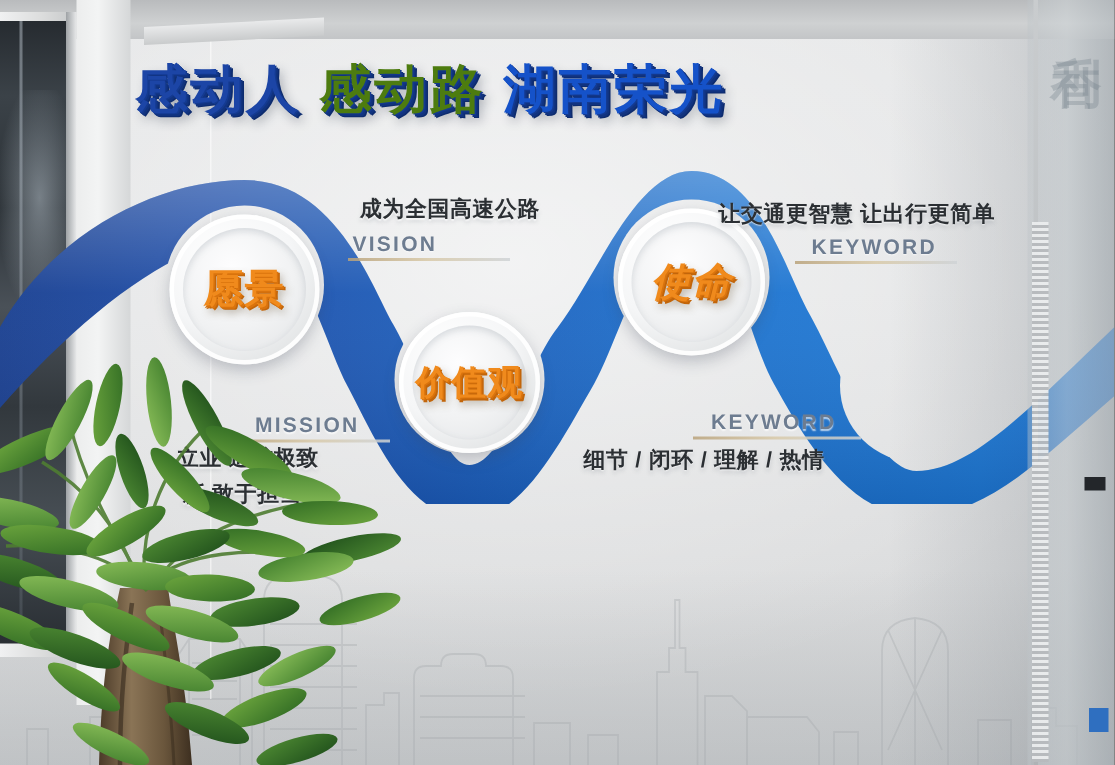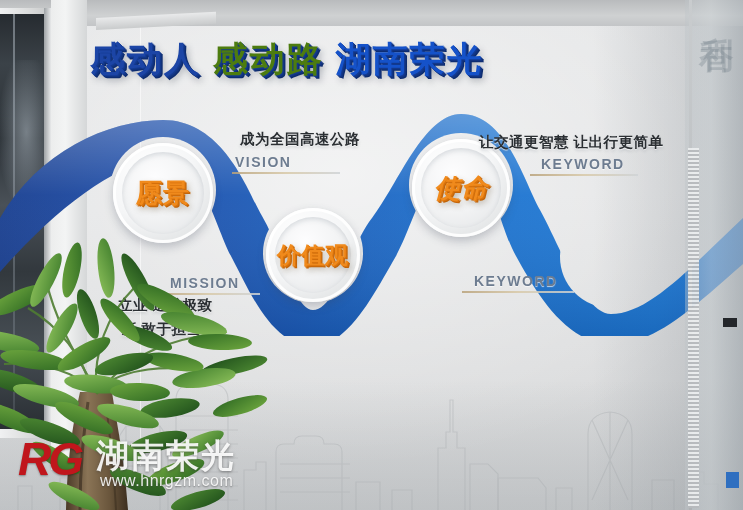--- a/index.html
+++ b/index.html
@@ -318,20 +318,21 @@
   <div class="en-label" style="left:541px;top:156px;">KEYWORD</div>
   <div class="en-rule" style="left:530px;top:174px;width:108px;"></div>
 
   <div class="en-label" style="left:170px;top:275px;">MISSION</div>
   <div class="en-rule" style="left:158px;top:293px;width:102px;"></div>
   <div class="cn-line" style="left:118px;top:296px;">立业  追求极致</div>
   <div class="cn-line" style="left:122px;top:320px;">新  敢于担当</div>
 
   <div class="en-label" style="left:474px;top:273px;">KEYWORD</div>
   <div class="en-rule" style="left:462px;top:291px;width:112px;"></div>
+  <div class="cn-line" style="left:389px;top:297px;">细节 / 闭环 / 理解 / 热情</div>
 
   <div class="glass"></div>
   <div class="glass-mullion"></div>
   <div class="glass-blind"></div>
   <div class="glass-ghost">利香</div>
   <div class="glass-tag"></div>
   <div class="glass-tag2"></div>
 
   <svg class="plant" viewBox="0 0 290 314">
     <defs>
@@ -404,19 +405,14 @@
       <ellipse cx="188" cy="276" rx="30" ry="9" fill="url(#lf1)" transform="rotate(-20 188 276)"></ellipse>
       <ellipse cx="150" cy="286" rx="30" ry="9" fill="url(#lf3)" transform="rotate(22 150 286)"></ellipse>
       <ellipse cx="210" cy="248" rx="28" ry="8" fill="url(#lf2)" transform="rotate(-24 210 248)"></ellipse>
       <ellipse cx="68" cy="262" rx="28" ry="8" fill="url(#lf1)" transform="rotate(32 68 262)"></ellipse>
       <ellipse cx="210" cy="304" rx="28" ry="8" fill="url(#lf3)" transform="rotate(-16 210 304)"></ellipse>
       <ellipse cx="86" cy="300" rx="28" ry="8" fill="url(#lf2)" transform="rotate(26 86 300)"></ellipse>
       <ellipse cx="252" cy="210" rx="28" ry="8" fill="url(#lf1)" transform="rotate(-196 252 210)"></ellipse>
     </g>
   </svg>
 
-  <div class="wm">
-    <div class="wm-rg">RG</div>
-    <div class="wm-cn">湖南荣光</div>
-    <div class="wm-url">www.hnrgzm.com</div>
-  </div>
 
 </div>
 
 </body></html>

